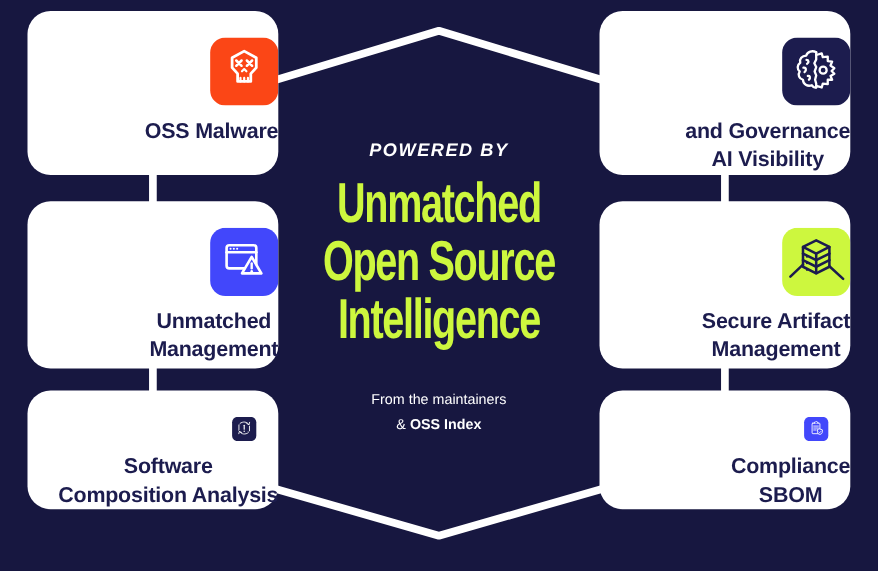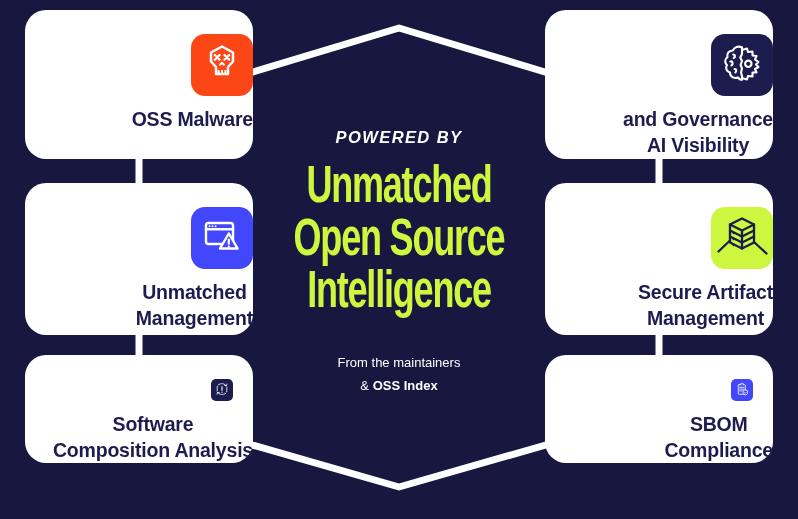--- a/index.html
+++ b/index.html
@@ -167,18 +167,18 @@
       <rect x="0" y="0" width="62" height="62" rx="14" stroke="none" fill="#4247FB"></rect>
       <g fill="none" stroke-width="2.3" stroke-linecap="round" stroke-linejoin="round" stroke="#FFFFFF">
         <rect x="20.5" y="16" width="20" height="27" rx="2"></rect>
         <path d="M26.5,16 V13.5 H29 L30,12 H32 L33,13.5 H35.5 V16" fill="#4247FB"></path>
         <path d="M24.5,23.5 H36.5 M24.5,28.5 H36.5 M24.5,33.5 H31"></path>
         <path d="M40.5,31 L46.8,33.2 V38.2 C46.8,41.8 44.2,43.9 40.5,45 C36.8,43.9 34.2,41.8 34.2,38.2 V33.2 Z" fill="#4247FB"></path>
         <polyline points="37.8,38.6 40,40.6 43.6,36.6" stroke-width="2"></polyline>
       </g>
     </svg>
     <div class="card-label">
+      <span>Compliance</span>
       <span>SBOM</span>
-      <span>Compliance</span>
     </div>
   </div>
 
 </div>
 
 </body></html>

